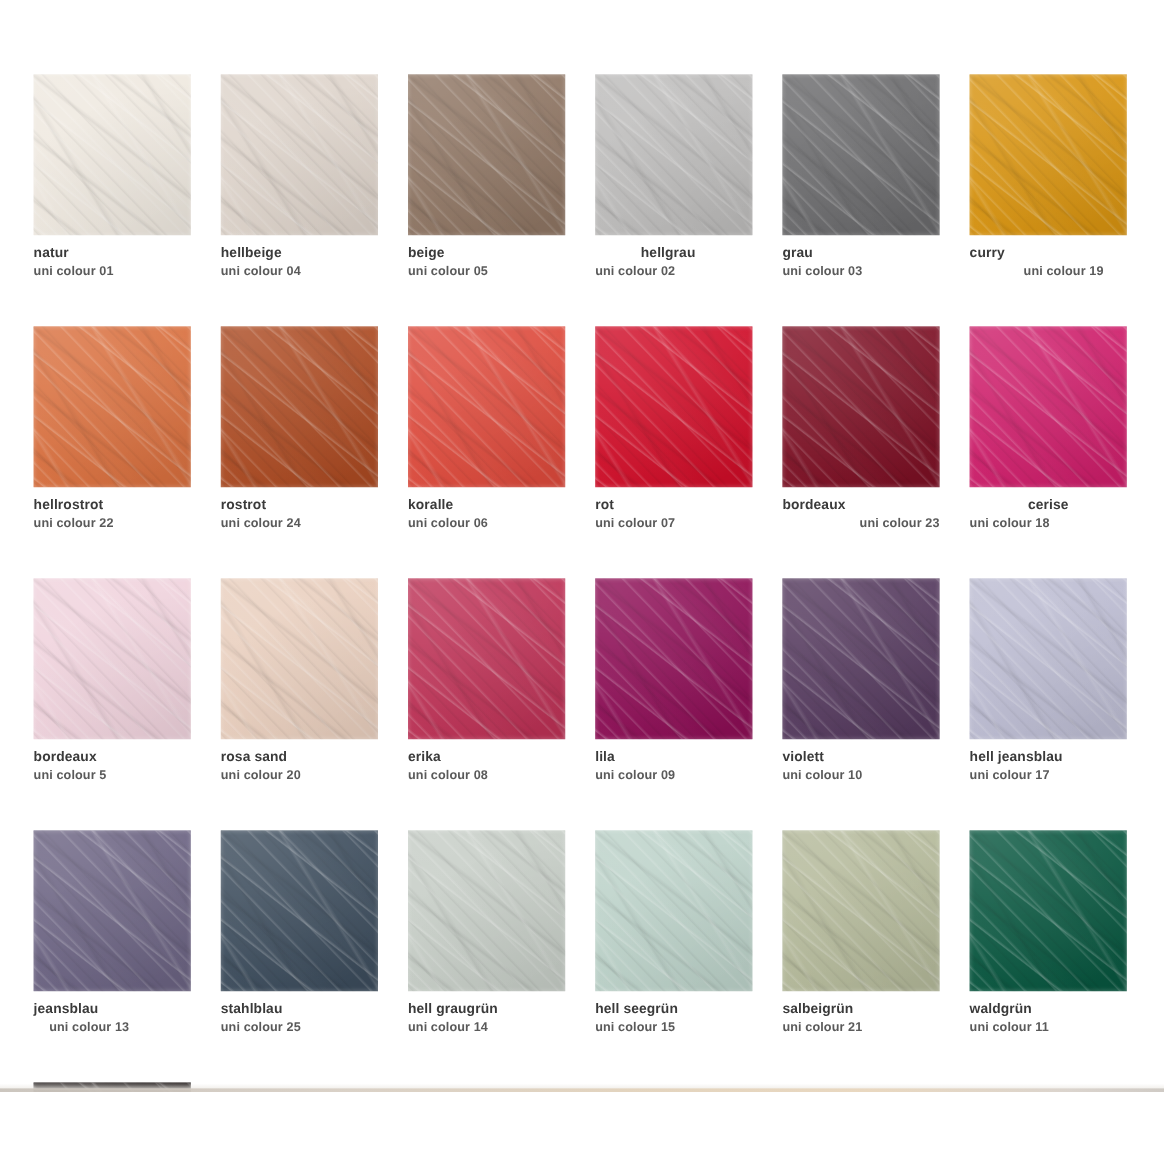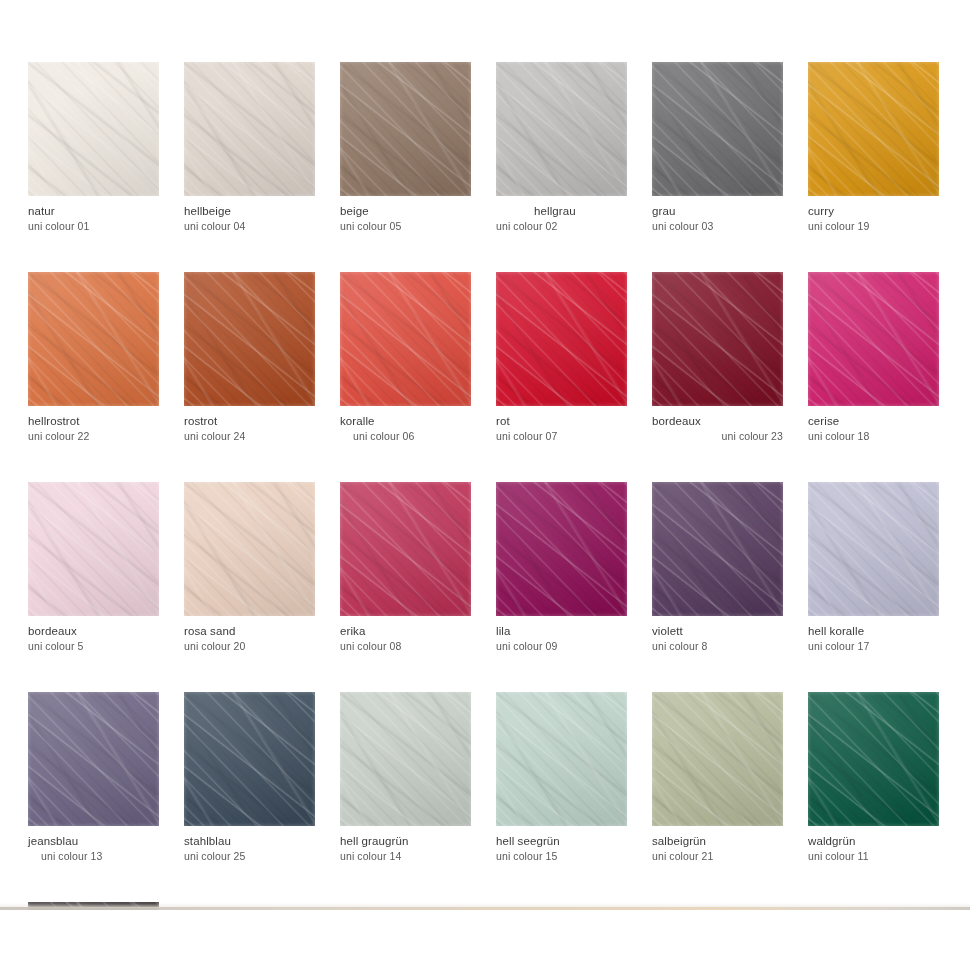--- a/index.html
+++ b/index.html
@@ -70,20 +70,21 @@
   .swatch-row {
     display: flex;
     flex-direction: row;
     margin-bottom: 40px;
   }
 
   .swatch-cell {
     width: 131px;
     margin-right: 25px;
     position: relative;
+    font-weight: bold;
   }
   .swatch-cell:last-child { margin-right: 0; }
 
   .swatch-chip {
     width: 131px;
     height: 134px;
     position: relative;
     overflow: hidden;
     background-color: #dddddd;
   }
@@ -231,21 +232,21 @@
       </div>
       <div class="swatch-cell">
         <div class="swatch-chip" style="background-color: rgb(215, 147, 16);">
           <div class="fibre-a"></div>
           <div class="fibre-b"></div>
           <div class="fibre-c"></div>
           <div class="halo"></div>
           <div class="edge"></div>
         </div>
         <div class="swatch-name" style="color: rgb(58, 58, 58);">curry</div>
-        <div class="swatch-code" style="color: rgb(90, 90, 90);">uni colour 19</div>
+        <div class="swatch-code" style="color: rgb(90, 90, 90); margin-left: 45px;">uni colour 19</div>
       </div>
     </div>
 
     <div class="swatch-row">
       <div class="swatch-cell">
         <div class="swatch-chip" style="background-color: rgb(217, 112, 63);">
           <div class="fibre-a"></div>
           <div class="fibre-b"></div>
           <div class="fibre-c"></div>
           <div class="halo"></div>
@@ -267,21 +268,21 @@
       </div>
       <div class="swatch-cell">
         <div class="swatch-chip" style="background-color: rgb(221, 74, 60);">
           <div class="fibre-a"></div>
           <div class="fibre-b"></div>
           <div class="fibre-c"></div>
           <div class="halo"></div>
           <div class="edge"></div>
         </div>
         <div class="swatch-name" style="color: rgb(58, 58, 58);">koralle</div>
-        <div class="swatch-code" style="color: rgb(90, 90, 90); margin-left: 13px;">uni colour 06</div>
+        <div class="swatch-code" style="color: rgb(90, 90, 90);">uni colour 06</div>
       </div>
       <div class="swatch-cell">
         <div class="swatch-chip" style="background-color: rgb(207, 13, 40);">
           <div class="fibre-a"></div>
           <div class="fibre-b"></div>
           <div class="fibre-c"></div>
           <div class="halo"></div>
           <div class="edge"></div>
         </div>
         <div class="swatch-name" style="color: rgb(58, 58, 58);">rot</div>
@@ -299,21 +300,21 @@
         <div class="swatch-code" style="color: rgb(90, 90, 90); text-align: right;">uni colour 23</div>
       </div>
       <div class="swatch-cell">
         <div class="swatch-chip" style="background-color: rgb(205, 30, 106);">
           <div class="fibre-a"></div>
           <div class="fibre-b"></div>
           <div class="fibre-c"></div>
           <div class="halo"></div>
           <div class="edge"></div>
         </div>
-        <div class="swatch-name" style="color: rgb(58, 58, 58);">cerise</div>
+        <div class="swatch-name" style="color: rgb(58, 58, 58); text-align: center;">cerise</div>
         <div class="swatch-code" style="color: rgb(90, 90, 90);">uni colour 18</div>
       </div>
     </div>
 
     <div class="swatch-row">
       <div class="swatch-cell">
         <div class="swatch-chip" style="background-color: rgb(240, 211, 221);">
           <div class="fibre-a"></div>
           <div class="fibre-b"></div>
           <div class="fibre-c"></div>
@@ -358,31 +359,31 @@
       </div>
       <div class="swatch-cell">
         <div class="swatch-chip" style="background-color: rgb(85, 58, 94);">
           <div class="fibre-a"></div>
           <div class="fibre-b"></div>
           <div class="fibre-c"></div>
           <div class="halo"></div>
           <div class="edge"></div>
         </div>
         <div class="swatch-name" style="color: rgb(58, 58, 58);">violett</div>
-        <div class="swatch-code" style="color: rgb(90, 90, 90);">uni colour 8</div>
+        <div class="swatch-code" style="color: rgb(90, 90, 90);">uni colour 10</div>
       </div>
       <div class="swatch-cell">
         <div class="swatch-chip" style="background-color: rgb(188, 188, 210);">
           <div class="fibre-a"></div>
           <div class="fibre-b"></div>
           <div class="fibre-c"></div>
           <div class="halo"></div>
           <div class="edge"></div>
         </div>
-        <div class="swatch-name" style="color: rgb(58, 58, 58);">hell koralle</div>
+        <div class="swatch-name" style="color: rgb(58, 58, 58);">hell jeansblau</div>
         <div class="swatch-code" style="color: rgb(90, 90, 90);">uni colour 17</div>
       </div>
     </div>
 
     <div class="swatch-row">
       <div class="swatch-cell">
         <div class="swatch-chip" style="background-color: rgb(107, 99, 130);">
           <div class="fibre-a"></div>
           <div class="fibre-b"></div>
           <div class="fibre-c"></div>

